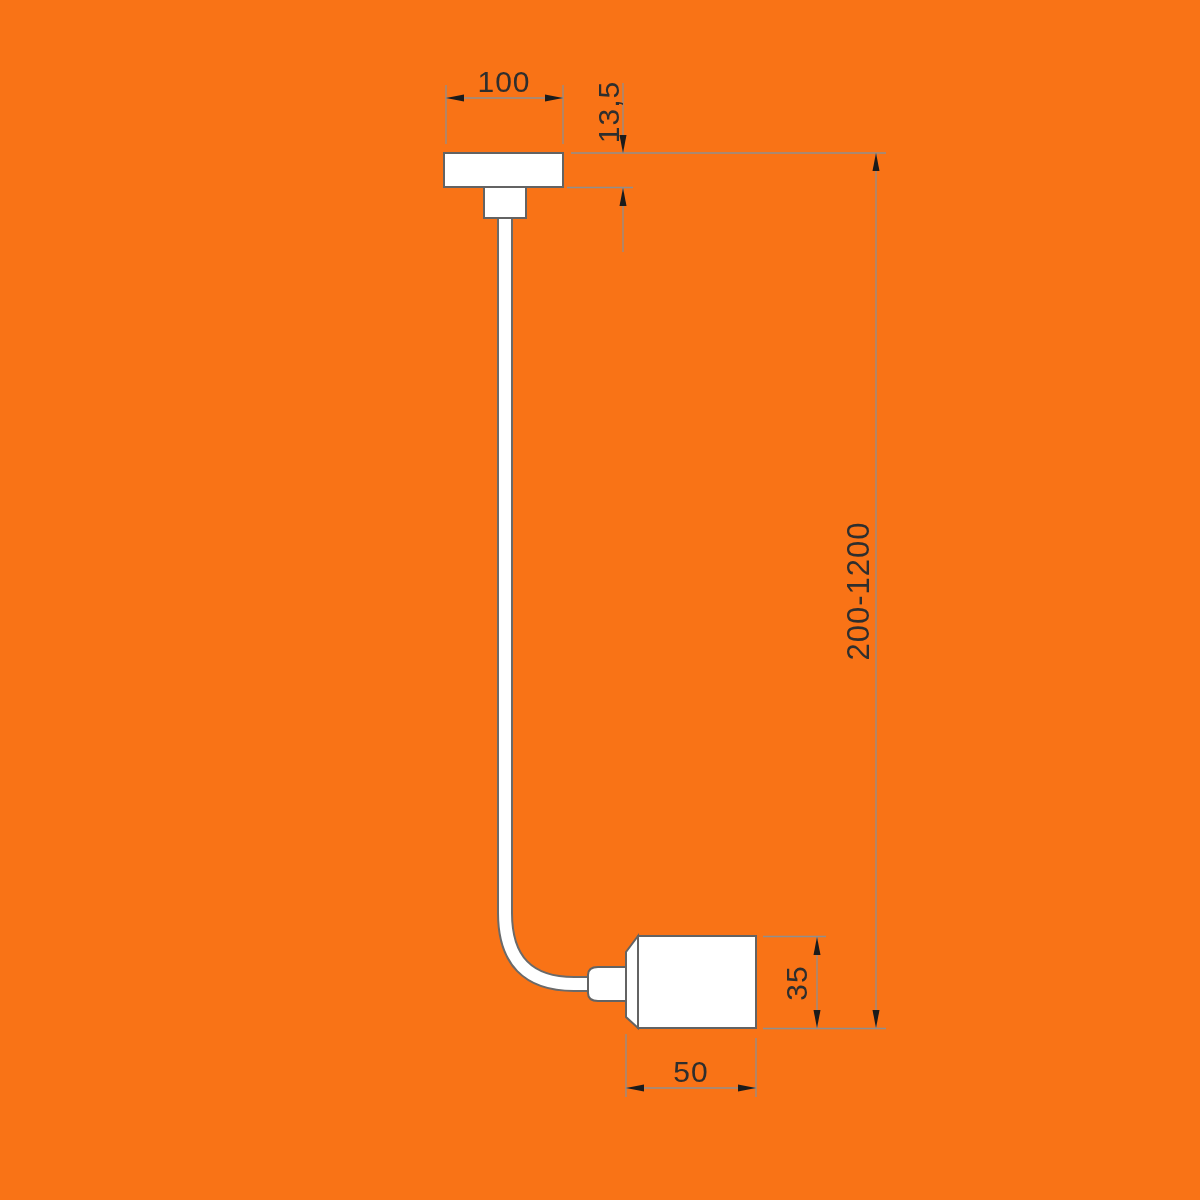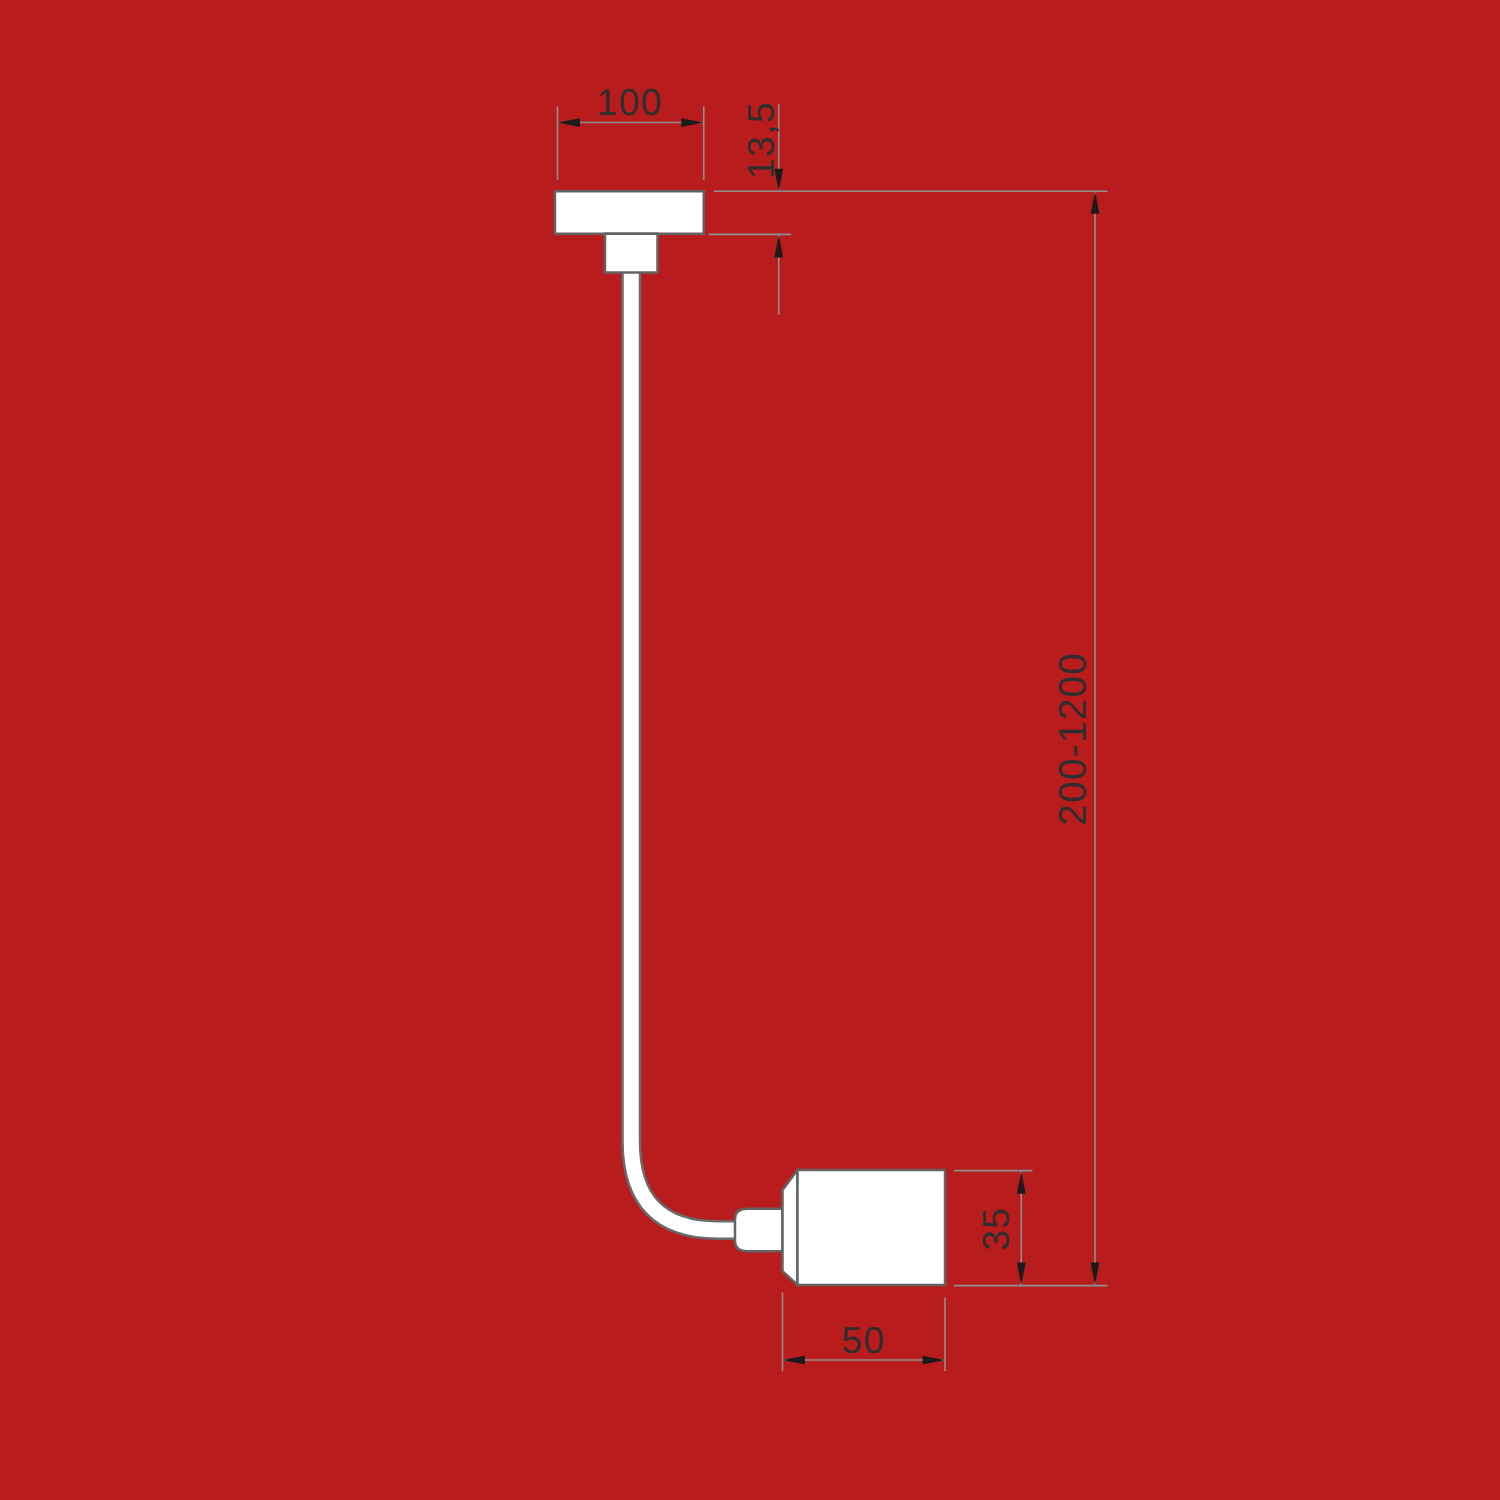--- a/index.html
+++ b/index.html
@@ -4,21 +4,21 @@
 <style>
   html, body {
     margin: 0;
     padding: 0;
     background: #ffffff;
   }
   .canvas {
     position: relative;
     width: 1200px;
     height: 1200px;
-    background: #b91c1c;
+    background: #f97316;
     font-family: "Liberation Sans", sans-serif;
   }
   svg { display: block; }
   .outline {
     fill: #ffffff;
     stroke: #636363;
     stroke-width: 2;
     stroke-linejoin: miter;
   }
   .cable-outer {

